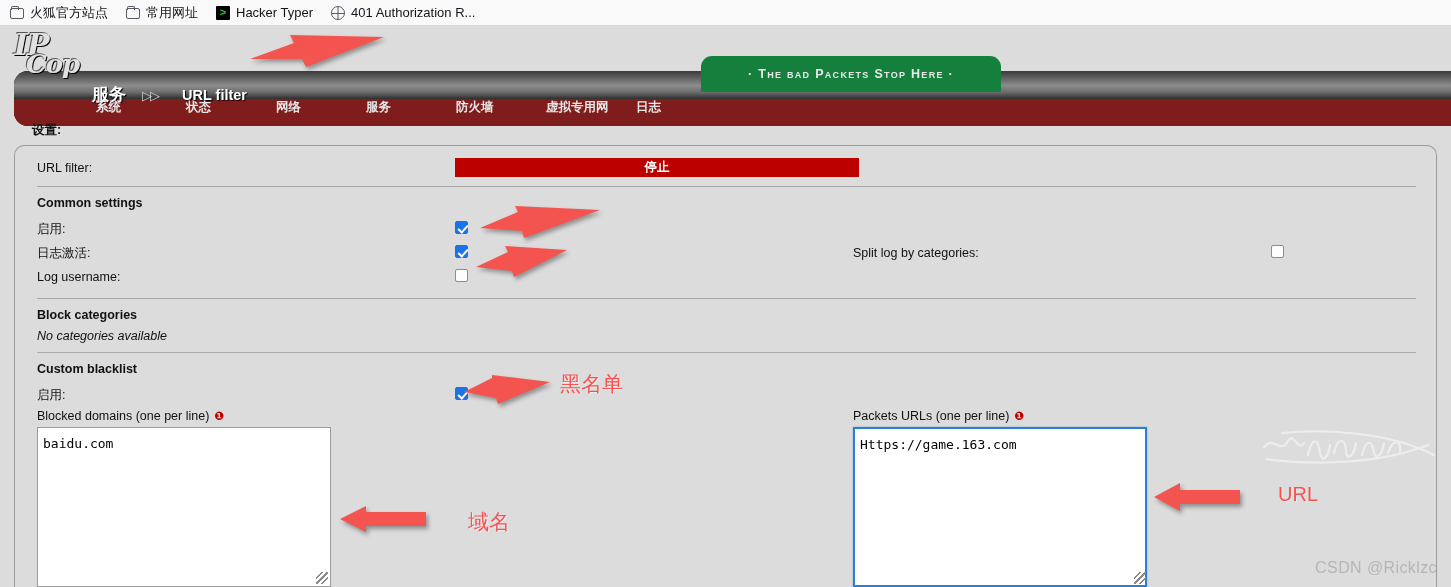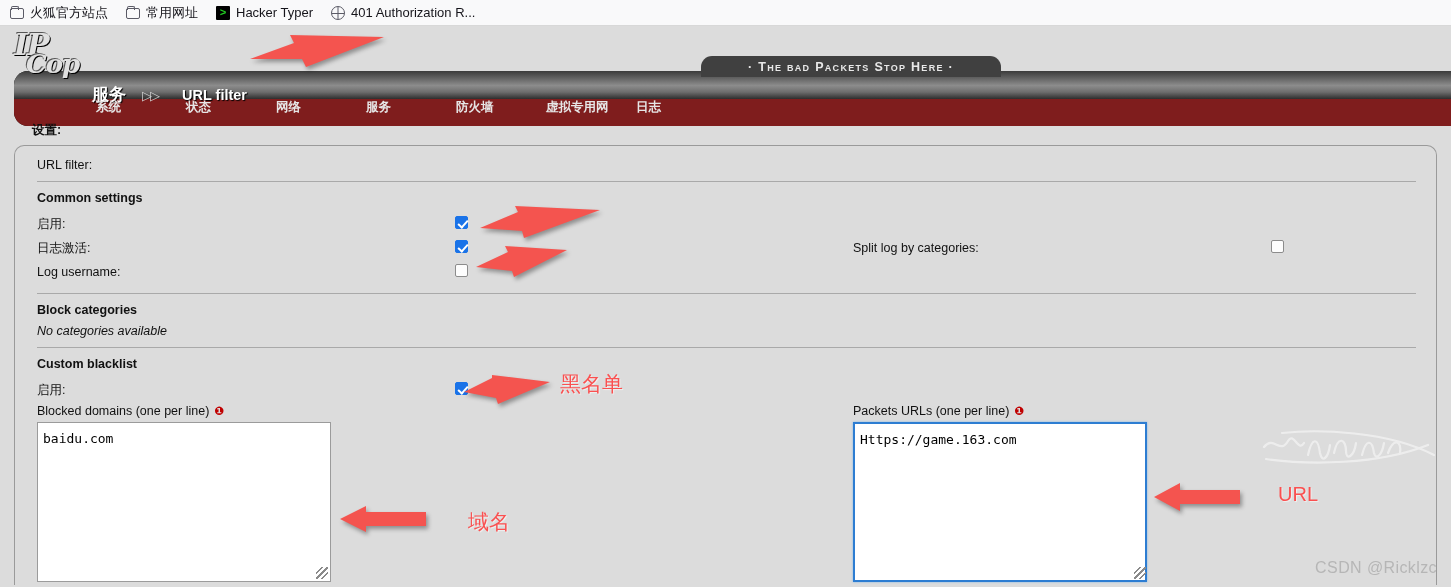--- a/index.html
+++ b/index.html
@@ -50,22 +50,22 @@
   .ico-globe::after {
     content: ""; position: absolute; top: 50%; left: 0; width: 100%; height: 0;
     border-top: 1.3px solid #5b5b66;
   }
 
   
   #ipcop-header { position: relative; height: 78px; background: #dcdcdc; }
 
   #banner-tag {
     position: absolute; right: 450px; top: 30px;
-    width: 300px; height: 21px;
-    background: #404040;
+    width: 300px; height: 36px;
+    background: #15803d;
     border-radius: 11px 11px 0 0;
     color: #e8e8e8;
     font-size: 12.5px; font-weight: bold;
     letter-spacing: 1.3px;
     display: flex; align-items: center; justify-content: center;
     font-variant: small-caps;
     z-index: 3;
   }
 
   #header-shell {
@@ -292,20 +292,21 @@
 </div>
 
 <div id="content">
 
   <div id="settings-title">设置:</div>
 
   <div id="settings-box">
 
     <div class="row">
       <div class="col-label lbl">URL filter:</div>
+      <div id="status-bar">停止</div>
     </div>
 
     <div class="hr"></div>
 
     <div class="sec-head">Common settings</div>
 
     <div class="row" style="height:24px">
       <div class="col-label lbl">启用:</div>
       <div class="col-ctrl">
         <span class="cb checked"></span>

